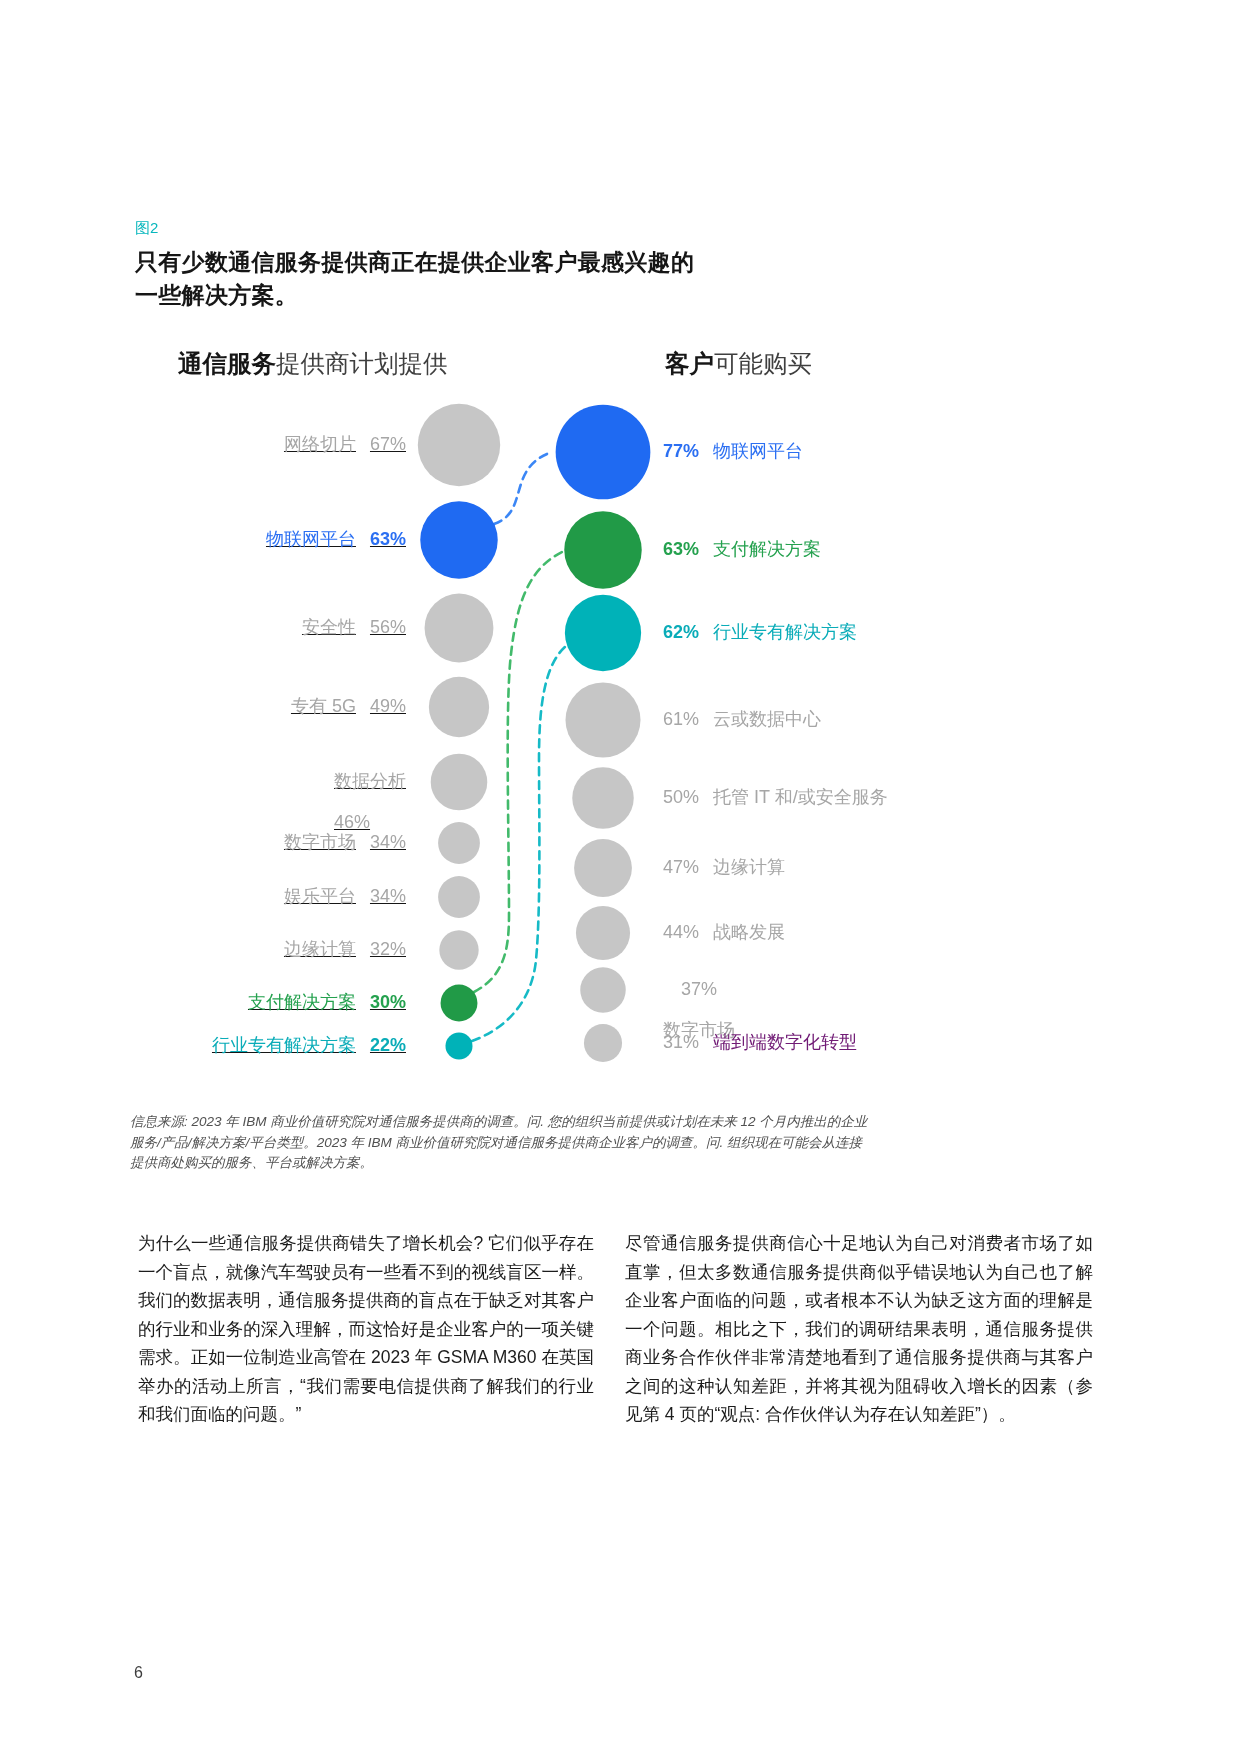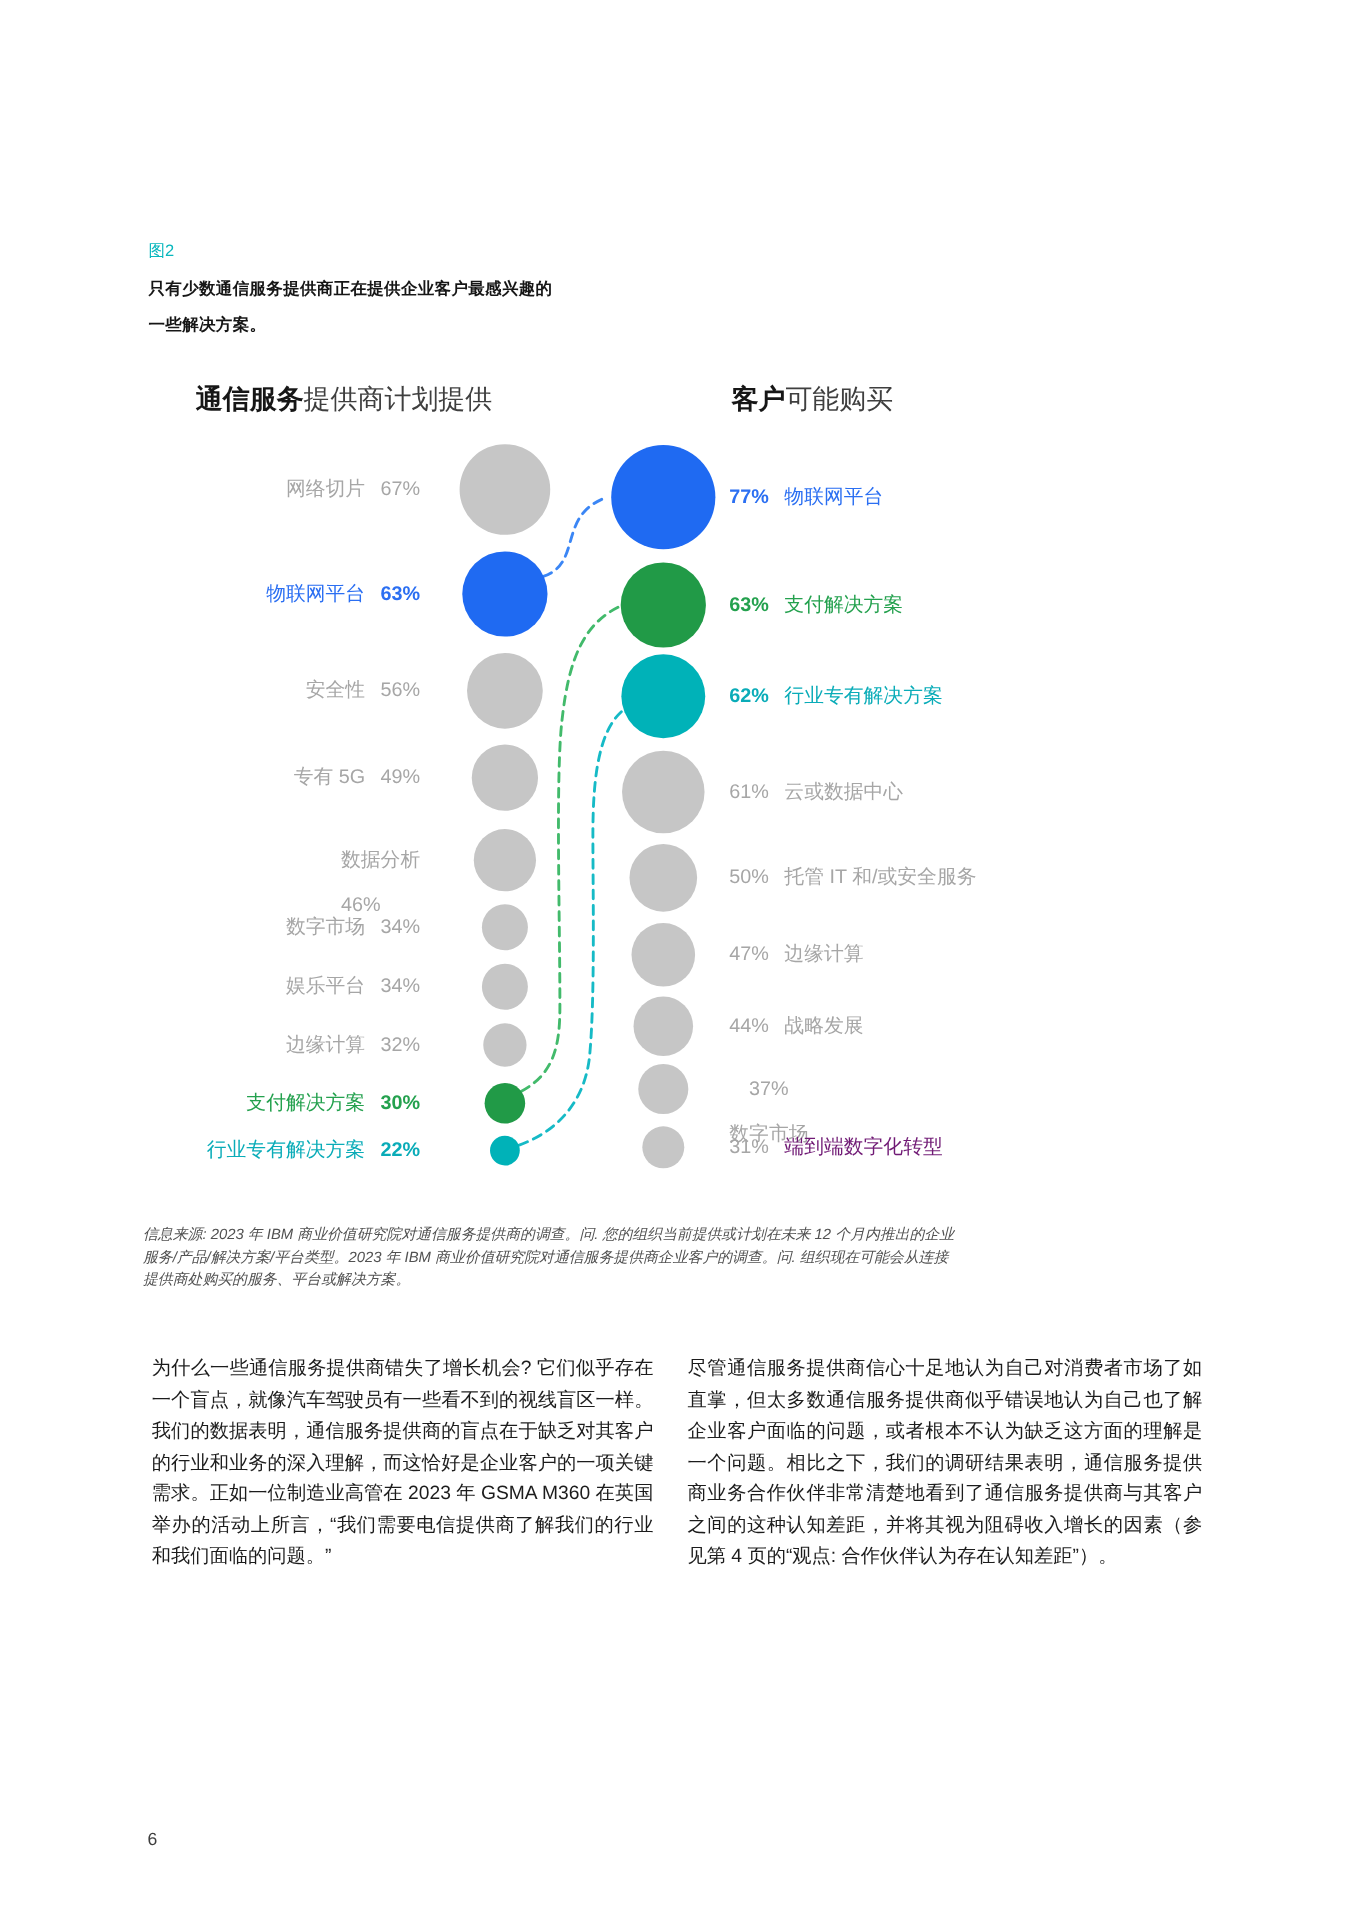--- a/index.html
+++ b/index.html
@@ -2,30 +2,30 @@
 <html><head>
 <meta charset="utf-8">
 <style>
   html,body{margin:0;padding:0;background:#ffffff;}
   .page{
     position:relative;width:1240px;height:1754px;background:#ffffff;
     font-family:"Liberation Sans",sans-serif;color:#161616;overflow:hidden;
   }
   .figure-label{position:absolute;left:135px;top:219px;font-size:15px;font-weight:400;color:#08b7bd;}
   .figure-title{
-    position:absolute;left:135px;top:246px;font-size:15px;font-weight:700;
+    position:absolute;left:135px;top:246px;font-size:23px;font-weight:700;
     line-height:33px;white-space:pre-line;letter-spacing:.3px;color:#161616;
   }
   .chart-header{position:absolute;top:350px;font-size:24.5px;line-height:28px;color:#3f3f3f;font-weight:400;}
   .chart-header .hb{font-weight:700;color:#161616;}
   #hdr-left{left:178px;}
   #hdr-right{left:665px;}
   #chart-svg{position:absolute;left:0;top:0;}
   .row{position:absolute;display:flex;align-items:baseline;gap:14px;font-size:18px;line-height:27px;white-space:nowrap;}
-  .row.left{right:858px;justify-content:flex-end;}
+  .row.left{right:834px;justify-content:flex-end;text-decoration:underline;}
   .row.right{left:663px;align-items:center;}
   .source-note{
     position:absolute;left:130px;top:1112px;width:920px;
     font-size:13.5px;font-style:italic;color:#515151;line-height:20.5px;white-space:pre-line;
   }
   .body-col{position:absolute;top:1229px;font-size:17.5px;line-height:28.5px;color:#1c1c1c;text-align:justify;}
   #body-col1{left:138px;width:456px;}
   #body-col2{left:625px;width:468px;}
   .page-number{position:absolute;left:134px;top:1664px;font-size:16px;color:#3d3d3d;}
 </style>

